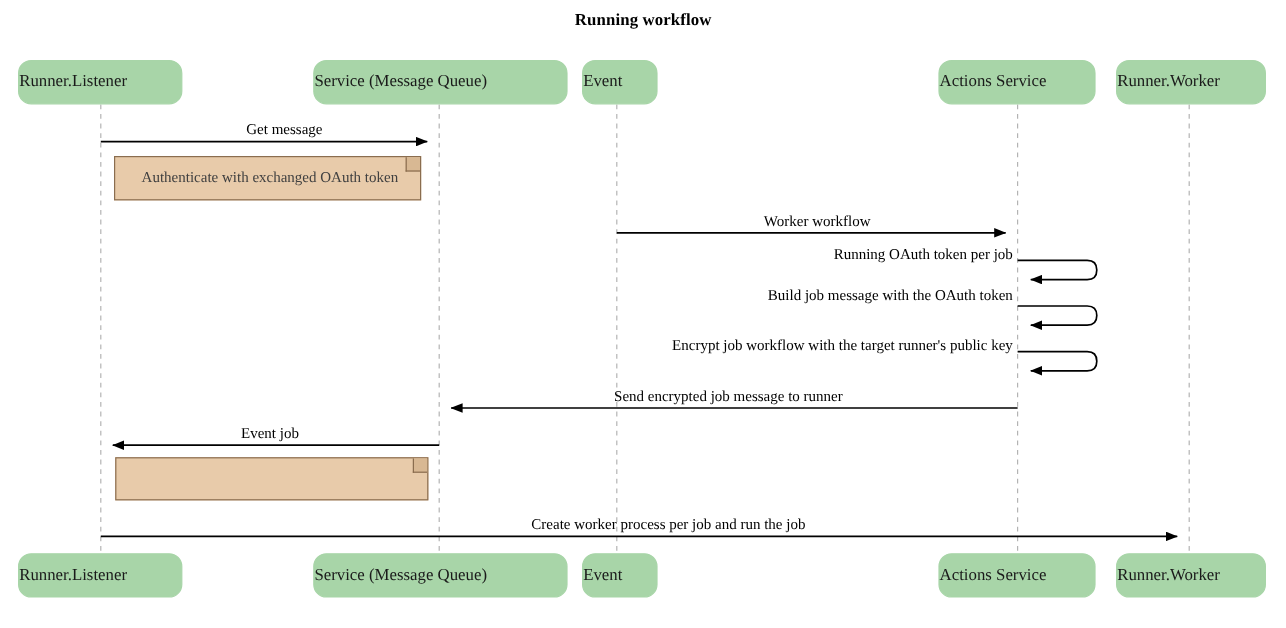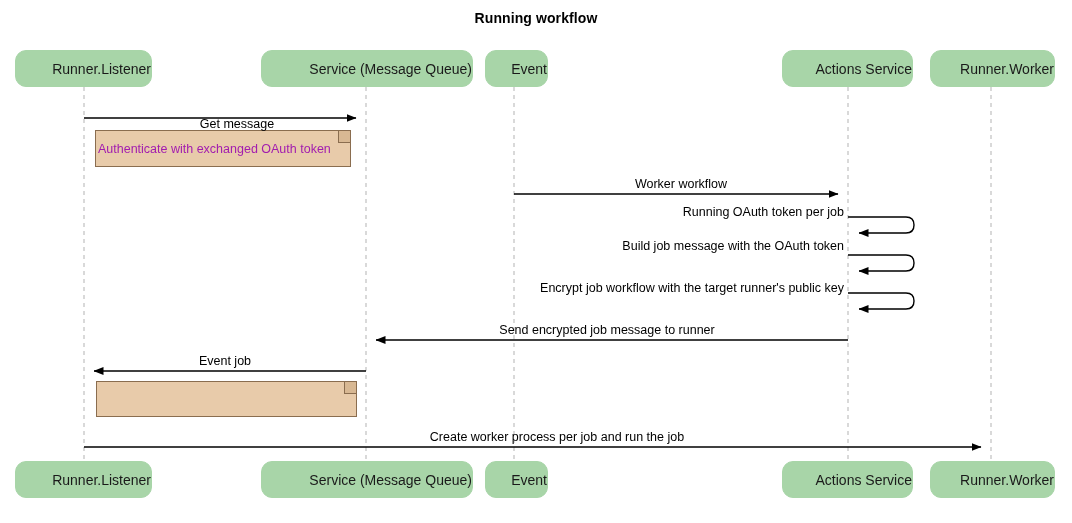--- a/index.html
+++ b/index.html
@@ -10,20 +10,21 @@
   body {
     font-family: "Liberation Sans", sans-serif;
     -webkit-font-smoothing: antialiased;
   }
   #diagram {
     position: relative;
     width: 1072px;
     height: 523px;
     background: #ffffff;
     overflow: hidden;
+    font-family: Liberation Serif, serif;
   }
   #title {
     position: absolute;
     left: 0;
     top: 10px;
     width: 1072px;
     text-align: center;
     font-size: 14px;
     font-weight: bold;
     color: #000000;
@@ -38,37 +39,37 @@
     pointer-events: none;
   }
   .actor {
     position: absolute;
     box-sizing: border-box;
     background: #a8d5a8;
     border: 1px solid #a8d5a8;
     border-radius: 11px;
     display: flex;
     align-items: center;
-    justify-content: flex-end;
+    justify-content: flex-start;
     font-size: 14px;
     color: #1a1a1a;
     white-space: nowrap;
     line-height: 1;
   }
   .note {
     position: absolute;
     box-sizing: border-box;
     background: #e8cbaa;
     border: 1px solid #8a6d4f;
     display: flex;
     align-items: center;
     font-size: 12.5px;
-    color: #a21caf;
+    color: #404040;
     white-space: nowrap;
-    padding-left: 2px;
+    padding-left: 22px;
   }
   .note-fold {
     position: absolute;
     top: 0;
     right: 0;
     width: 11px;
     height: 11px;
     background: #d8b893;
     border-left: 1px solid #8a6d4f;
     border-bottom: 1px solid #8a6d4f;
@@ -155,21 +156,21 @@
   <div id="notes-layer">
       <div class="note" style="left: 95px; top: 130px; width: 256px; height: 37px;">
         <span>Authenticate with exchanged OAuth token</span>
         <span class="note-fold"></span>
       </div>
       <div class="note" style="left: 96px; top: 381px; width: 261px; height: 36px;">
         <span class="note-fold"></span>
       </div>
     </div>
   <div id="labels-layer">
-      <div class="msg-label center" style="left: 225px; top: 118px; padding-left: 24px;">Get message</div>
+      <div class="msg-label center" style="left: 225px; top: 102px; padding-left: 24px;">Get message</div>
       <div class="msg-label center" style="left: 681px; top: 178px;">Worker workflow</div>
       <div class="msg-label right" style="left: 844px; top: 206px;">Running OAuth token per job</div>
       <div class="msg-label right" style="left: 844px; top: 240px;">Build job message with the OAuth token</div>
       <div class="msg-label right" style="left: 844px; top: 282px;">Encrypt job workflow with the target runner's public key</div>
       <div class="msg-label center" style="left: 607px; top: 324px;">Send encrypted job message to runner</div>
       <div class="msg-label center" style="left: 225px; top: 355px;">Event job</div>
       <div class="msg-label center" style="left: 557px; top: 431px;">Create worker process per job and run the job</div>
     </div>
 
 </div>

